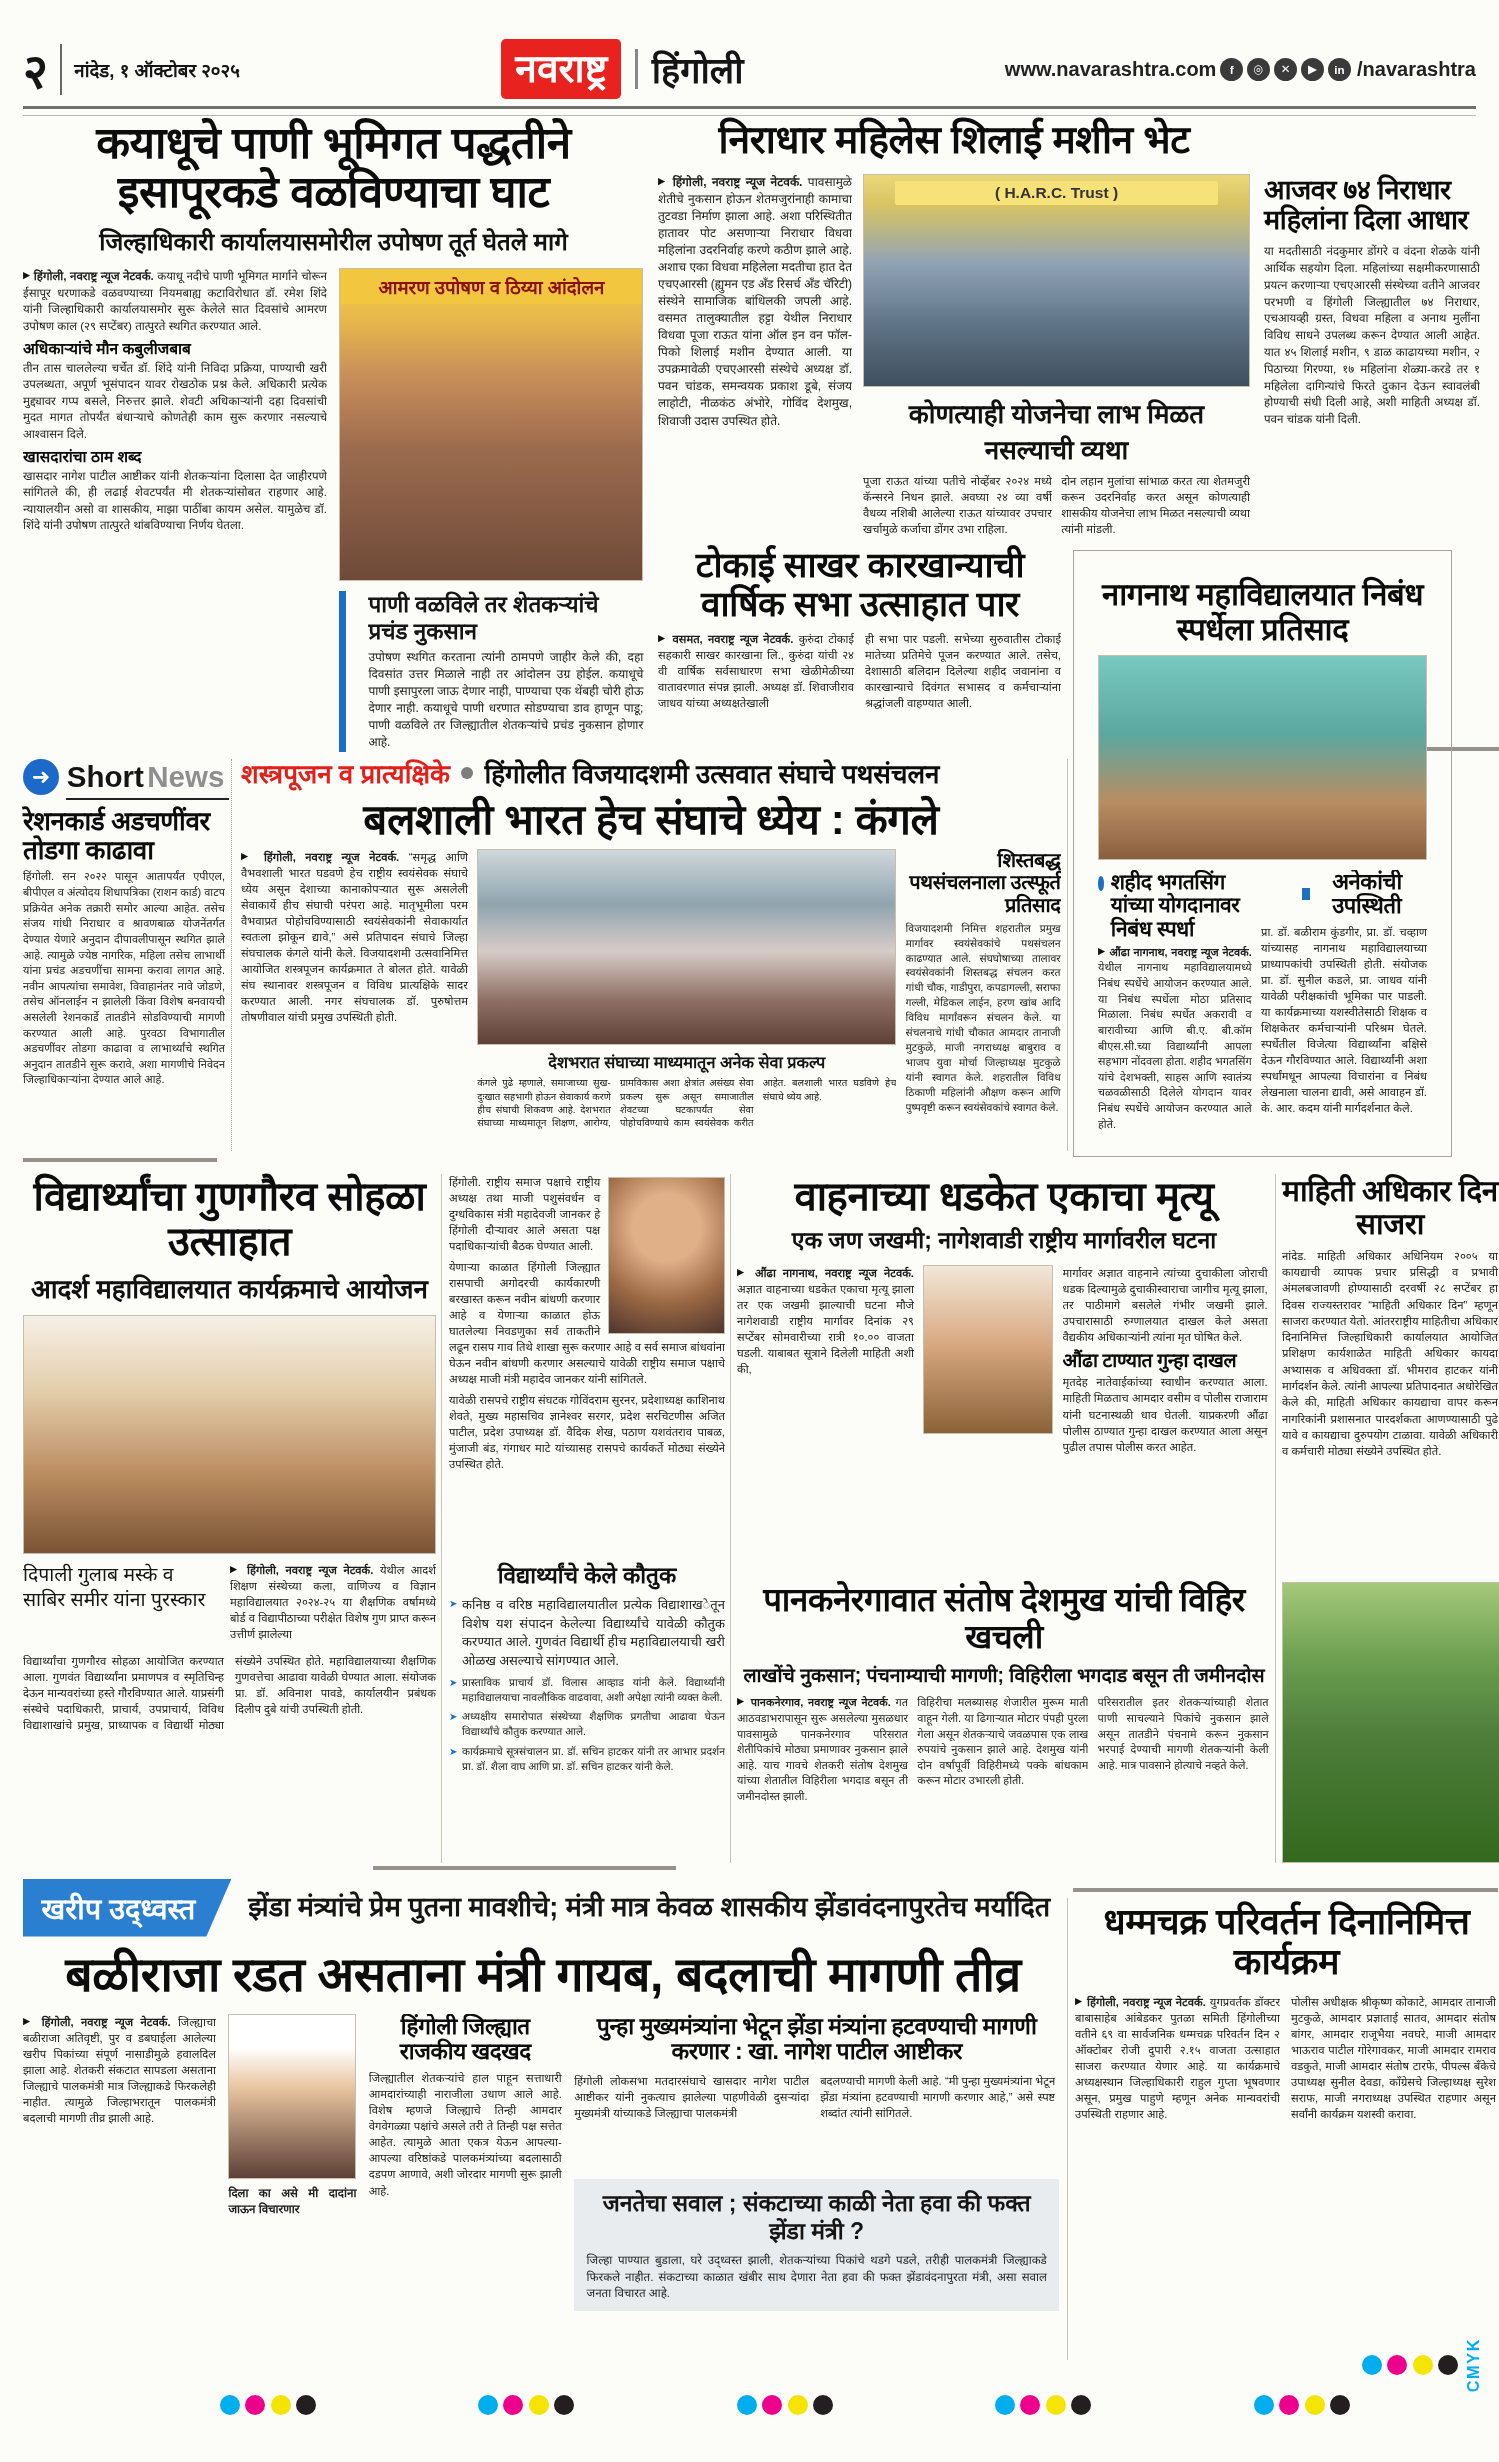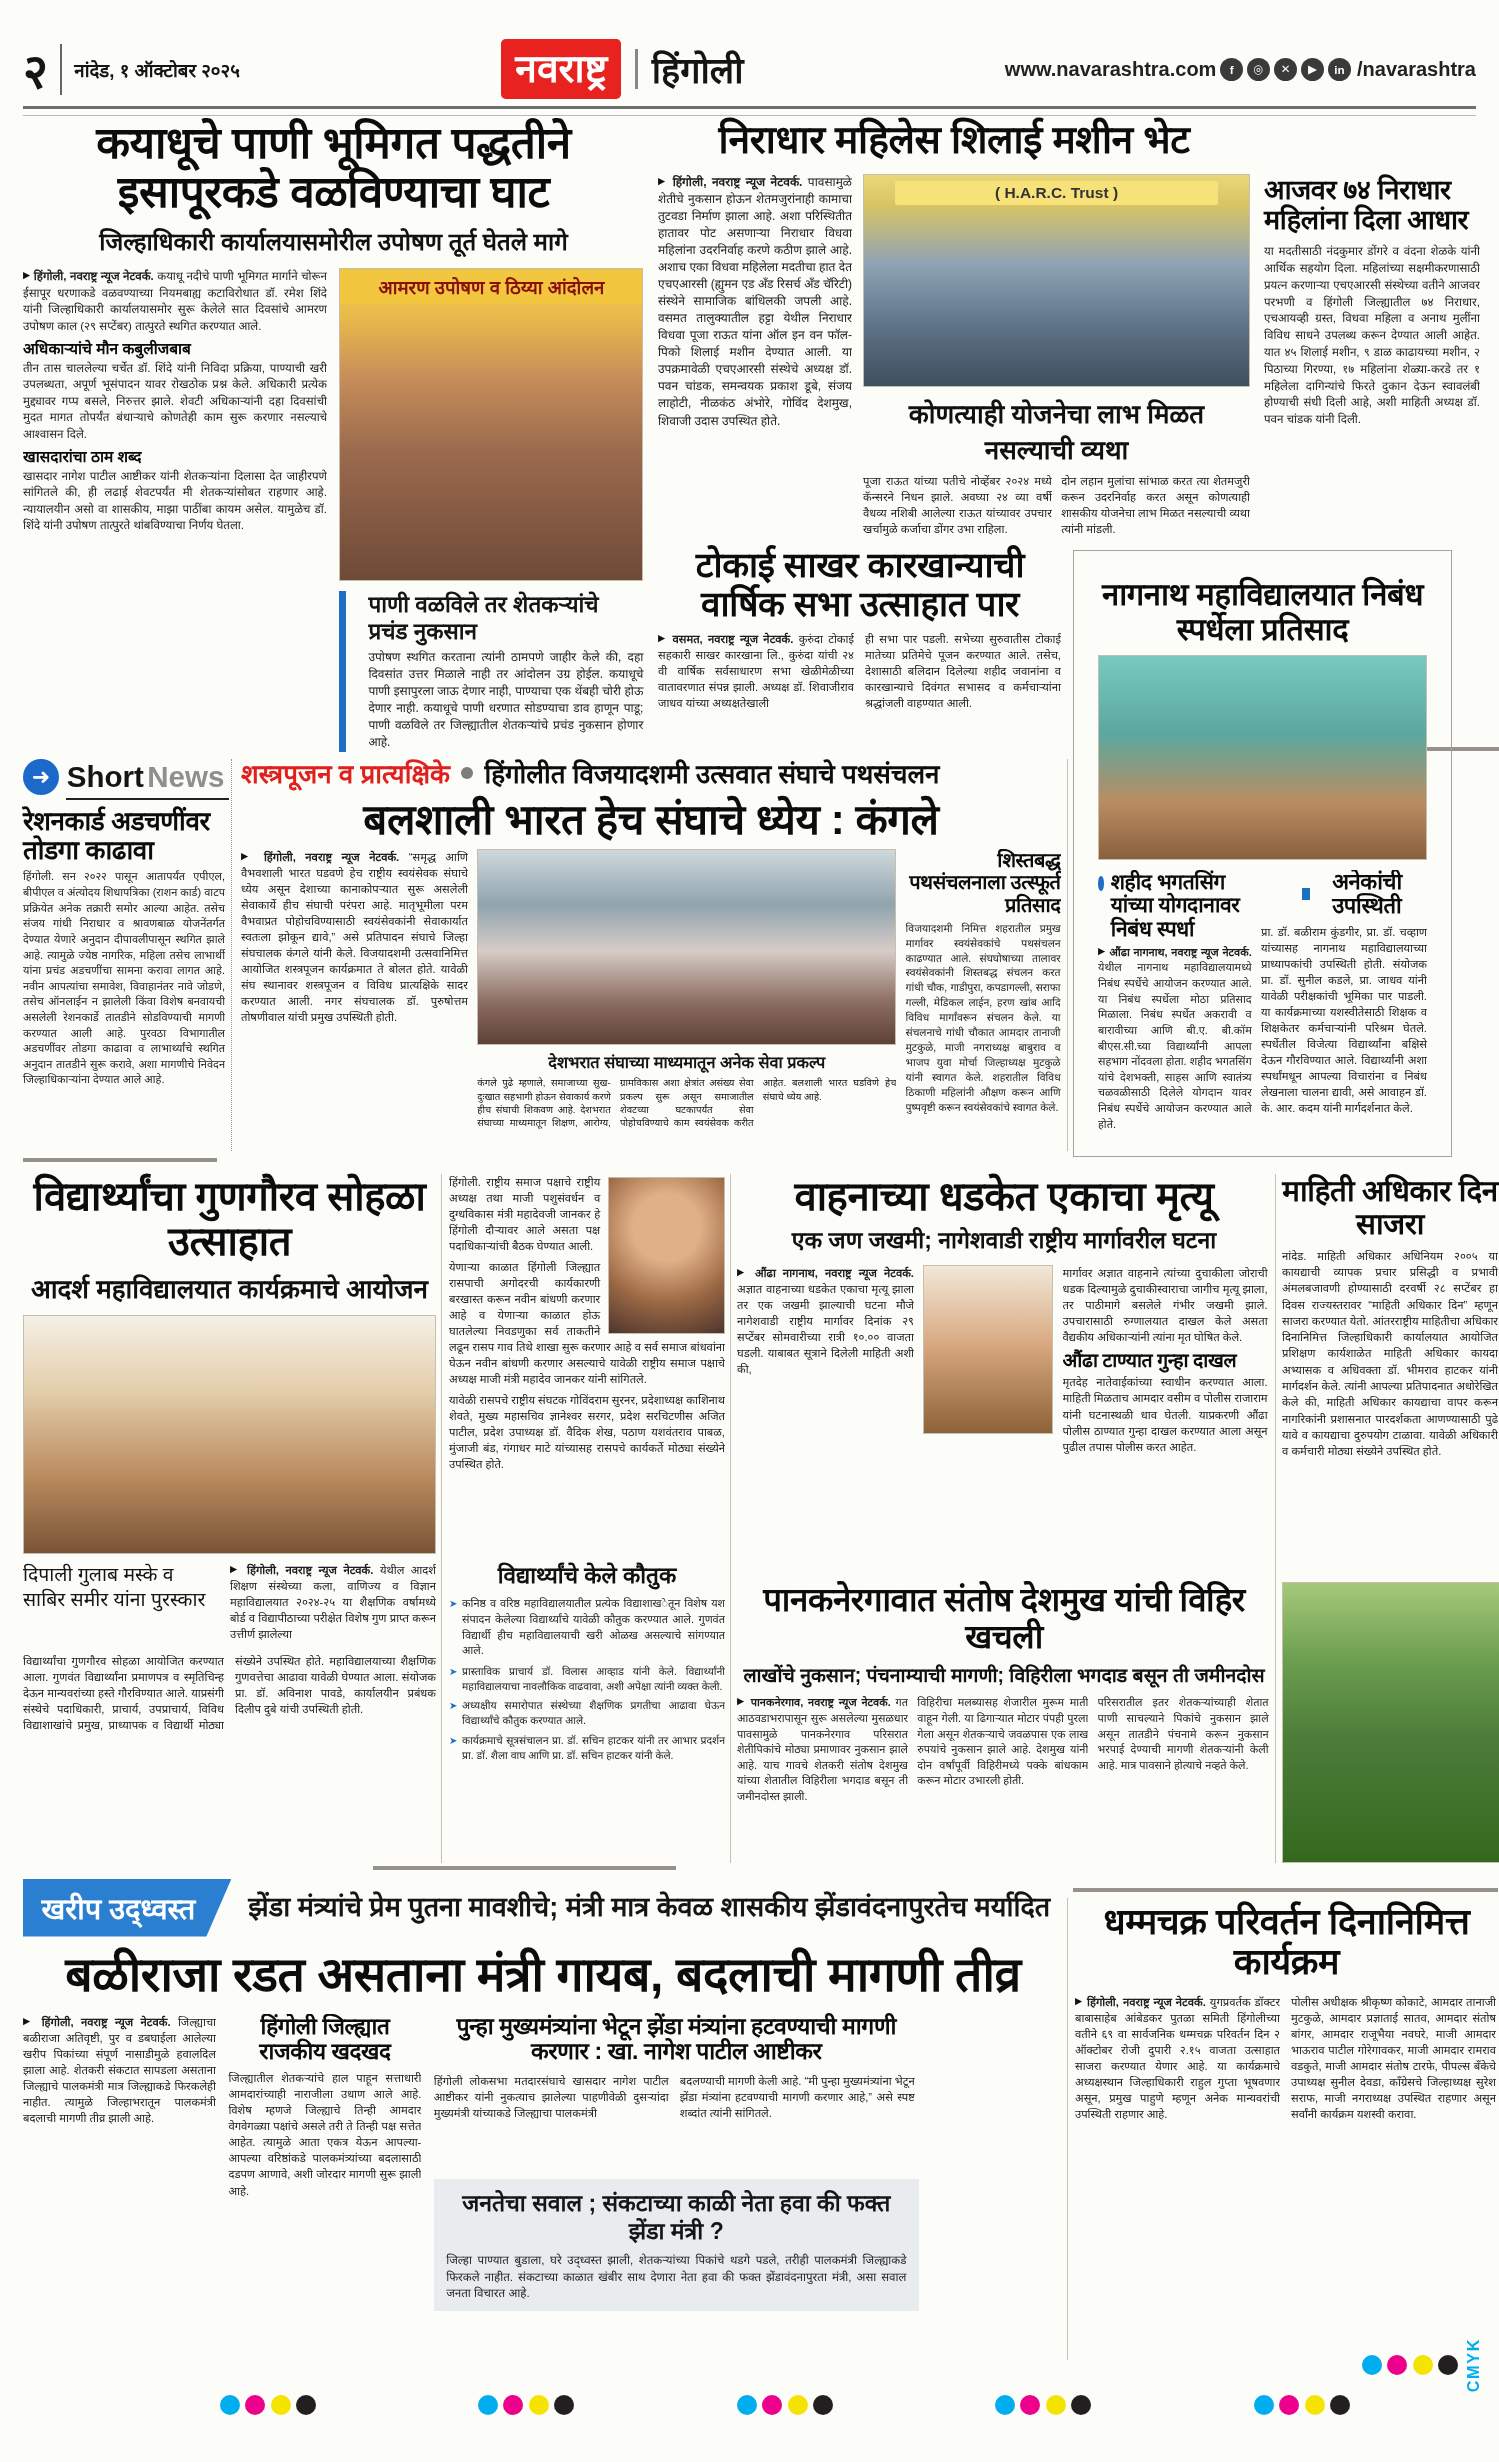--- a/index.html
+++ b/index.html
@@ -231,21 +231,21 @@
     <div class="col" style="height:376px;">
       <div class="photo" style="float:right;width:115px;height:155px;margin:3.1px 0 4.7px 7.8px;background:radial-gradient(circle at 50% 32%,#e0b089 0 28%,#9c6a44 62%,#4e342e 100%);"></div>
       <p class="bt" style="margin:0 0 4.7px;font-size:11.3px;">हिंगोली. राष्ट्रीय समाज पक्षाचे राष्ट्रीय अध्यक्ष तथा माजी पशुसंवर्धन व दुग्धविकास मंत्री महादेवजी जानकर हे हिंगोली दौऱ्यावर आले असता पक्ष पदाधिकाऱ्यांची बैठक घेण्यात आली.</p>
       <p class="bt" style="margin:0 0 4.7px;font-size:11.3px;">येणाऱ्या काळात हिंगोली जिल्ह्यात रासपाची अगोदरची कार्यकारणी बरखास्त करून नवीन बांधणी करणार आहे व येणाऱ्या काळात होऊ घातलेल्या निवडणुका सर्व ताकतीने लढून रासप गाव तिथे शाखा सुरू करणार आहे व सर्व समाज बांधवांना घेऊन नवीन बांधणी करणार असल्याचे यावेळी राष्ट्रीय समाज पक्षाचे अध्यक्ष माजी मंत्री महादेव जानकर यांनी सांगितले.</p>
       <p class="bt" style="margin:0;font-size:11.3px;">यावेळी रासपचे राष्ट्रीय संघटक गोविंदराम सुरनर, प्रदेशाध्यक्ष काशिनाथ शेवते, मुख्य महासचिव ज्ञानेश्वर सरगर, प्रदेश सरचिटणीस अजित पाटील, प्रदेश उपाध्यक्ष डॉ. वैदिक शेख, पठाण यशवंतराव पाबळ, मुंजाजी बंड, गंगाधर माटे यांच्यासह रासपचे कार्यकर्ते मोठ्या संख्येने उपस्थित होते.</p>
     </div>
     <div class="sub" style="font-size:22.5px;margin:9.3px 0 6.2px;">विद्यार्थ्यांचे केले कौतुक</div>
     <div class="col" style="height:225px;">
       <div class="bullet">
           <span class="bmark">➤</span>
-          <span class="bt" style="font-size:11px;">कनिष्ठ व वरिष्ठ महाविद्यालयातील प्रत्येक विद्याशाख­ेतून विशेष यश संपादन केलेल्या विद्यार्थ्यांचे यावेळी कौतुक करण्यात आले. गुणवंत विद्यार्थी हीच महाविद्यालयाची खरी ओळख असल्याचे सांगण्यात आले.</span>
+          <span class="bt" style="font-size:13px;font-family:Liberation Serif, serif;">कनिष्ठ व वरिष्ठ महाविद्यालयातील प्रत्येक विद्याशाख­ेतून विशेष यश संपादन केलेल्या विद्यार्थ्यांचे यावेळी कौतुक करण्यात आले. गुणवंत विद्यार्थी हीच महाविद्यालयाची खरी ओळख असल्याचे सांगण्यात आले.</span>
         </div>
       <div class="bullet">
           <span class="bmark">➤</span>
           <span class="bt" style="font-size:10.5px;">प्रास्ताविक प्राचार्य डॉ. विलास आव्हाड यांनी केले. विद्यार्थ्यांनी महाविद्यालयाचा नावलौकिक वाढवावा, अशी अपेक्षा त्यांनी व्यक्त केली.</span>
         </div>
       <div class="bullet">
           <span class="bmark">➤</span>
           <span class="bt" style="font-size:10.5px;">अध्यक्षीय समारोपात संस्थेच्या शैक्षणिक प्रगतीचा आढावा घेऊन विद्यार्थ्यांचे कौतुक करण्यात आले.</span>
         </div>
       <div class="bullet">
@@ -297,20 +297,24 @@
   <section class="abs" style="left:23px;top:1879px;width:1040px;height:481px;">
     <div style="display:flex;align-items:center;gap:17px;">
       <div class="tag">खरीप उद्ध्वस्त</div>
       <div style="font-weight:800;font-size:27px;line-height:1.15;">झेंडा मंत्र्यांचे प्रेम पुतना मावशीचे; मंत्री मात्र केवळ शासकीय झेंडावंदनापुरतेच मर्यादित</div>
     </div>
     <h1 class="hl" style="font-size:48px;margin:11px 0 0;">बळीराजा रडत असताना मंत्री गायब, बदलाची मागणी तीव्र</h1>
     <div style="display:flex;gap:12.4px;margin-top:12.4px;">
       <p class="bt col" style="margin:0;width:193px;height:326px;font-size:11.3px;"><span class="arrow">▶</span>
         <b class="dl">हिंगोली, नवराष्ट्र न्यूज नेटवर्क.</b>
         <span>जिल्ह्याचा बळीराजा अतिवृष्टी, पुर व डबघाईला आलेल्या खरीप पिकांच्या संपूर्ण नासाडीमुळे हवालदिल झाला आहे. शेतकरी संकटात सापडला असताना जिल्ह्याचे पालकमंत्री मात्र जिल्ह्याकडे फिरकलेही नाहीत. त्यामुळे जिल्हाभरातून पालकमंत्री बदलाची मागणी तीव्र झाली आहे.</span></p>
+      <div style="width:128px;">
+        <div class="photo" style="height:163px;background:linear-gradient(180deg,#ffffff 0 20%,#e8c39e 45%,#5d4037 100%);"></div>
+        <p class="bt" style="margin:6.2px 0 0;font-size:11.6px;font-weight:700;">दिला का असे मी दादांना जाऊन विचारणार</p>
+      </div>
       <div class="col" style="width:193px;height:326px;">
         <h3 class="hl" style="font-size:22.5px;margin:0 0 6.2px;">हिंगोली जिल्ह्यात राजकीय खदखद</h3>
         <p class="bt" style="margin:0;font-size:11.3px;">जिल्ह्यातील शेतकऱ्यांचे हाल पाहून सत्ताधारी आमदारांच्याही नाराजीला उधाण आले आहे. विशेष म्हणजे जिल्ह्याचे तिन्ही आमदार वेगवेगळ्या पक्षांचे असले तरी ते तिन्ही पक्ष सत्तेत आहेत. त्यामुळे आता एकत्र येऊन आपल्या-आपल्या वरिष्ठांकडे पालकमंत्र्यांच्या बदलासाठी दडपण आणावे, अशी जोरदार मागणी सुरू झाली आहे.</p>
       </div>
       <div style="width:485px;">
         <h3 class="hl" style="font-size:23px;margin:0 0 7.8px;">पुन्हा मुख्यमंत्र्यांना भेटून झेंडा मंत्र्यांना हटवण्याची मागणी करणार : खा. नागेश पाटील आष्टीकर</h3>
         <div style="display:flex;gap:11px;">
           <p class="bt col" style="margin:0;width:235px;height:97px;font-size:11.3px;">हिंगोली लोकसभा मतदारसंघाचे खासदार नागेश पाटील आष्टीकर यांनी नुकत्याच झालेल्या पाहणीवेळी दुसऱ्यांदा मुख्यमंत्री यांच्याकडे जिल्ह्याचा पालकमंत्री</p>
           <p class="bt col" style="margin:0;width:235px;height:97px;font-size:11.3px;">बदलण्याची मागणी केली आहे. “मी पुन्हा मुख्यमंत्र्यांना भेटून झेंडा मंत्र्यांना हटवण्याची मागणी करणार आहे,” असे स्पष्ट शब्दांत त्यांनी सांगितले.</p>
         </div>

